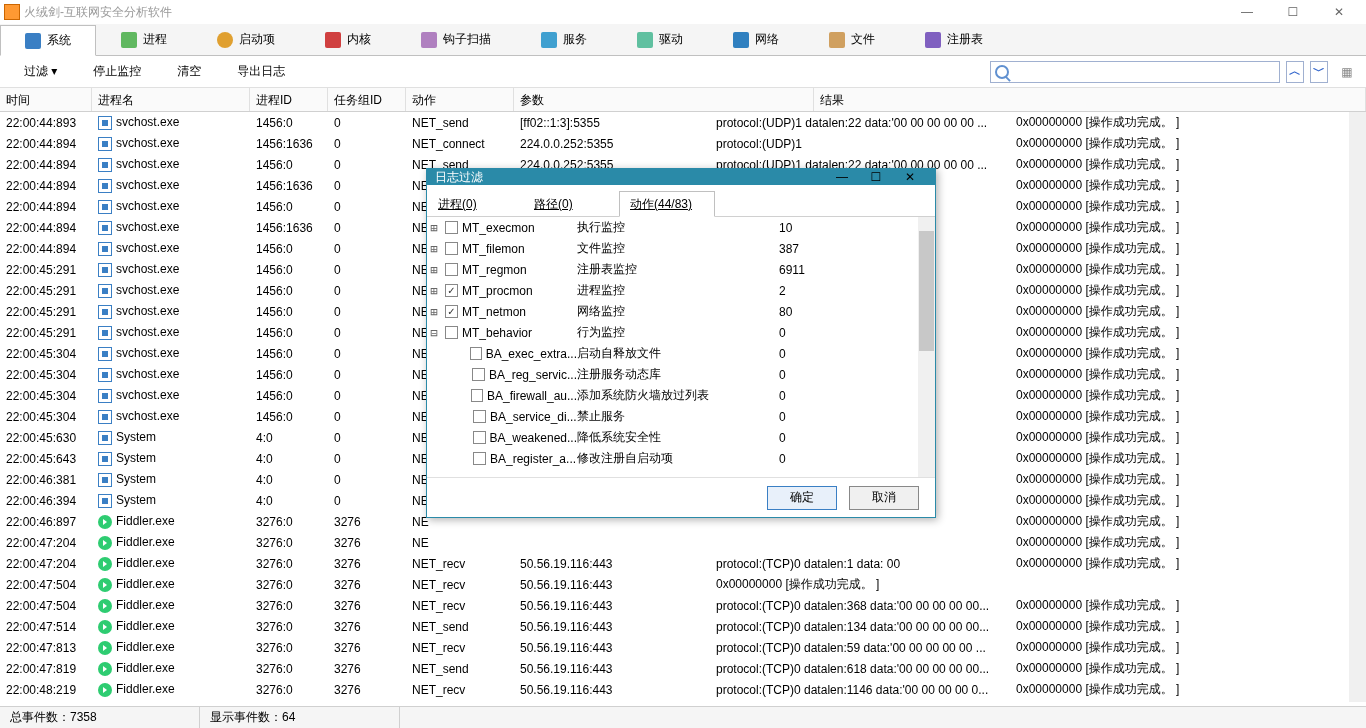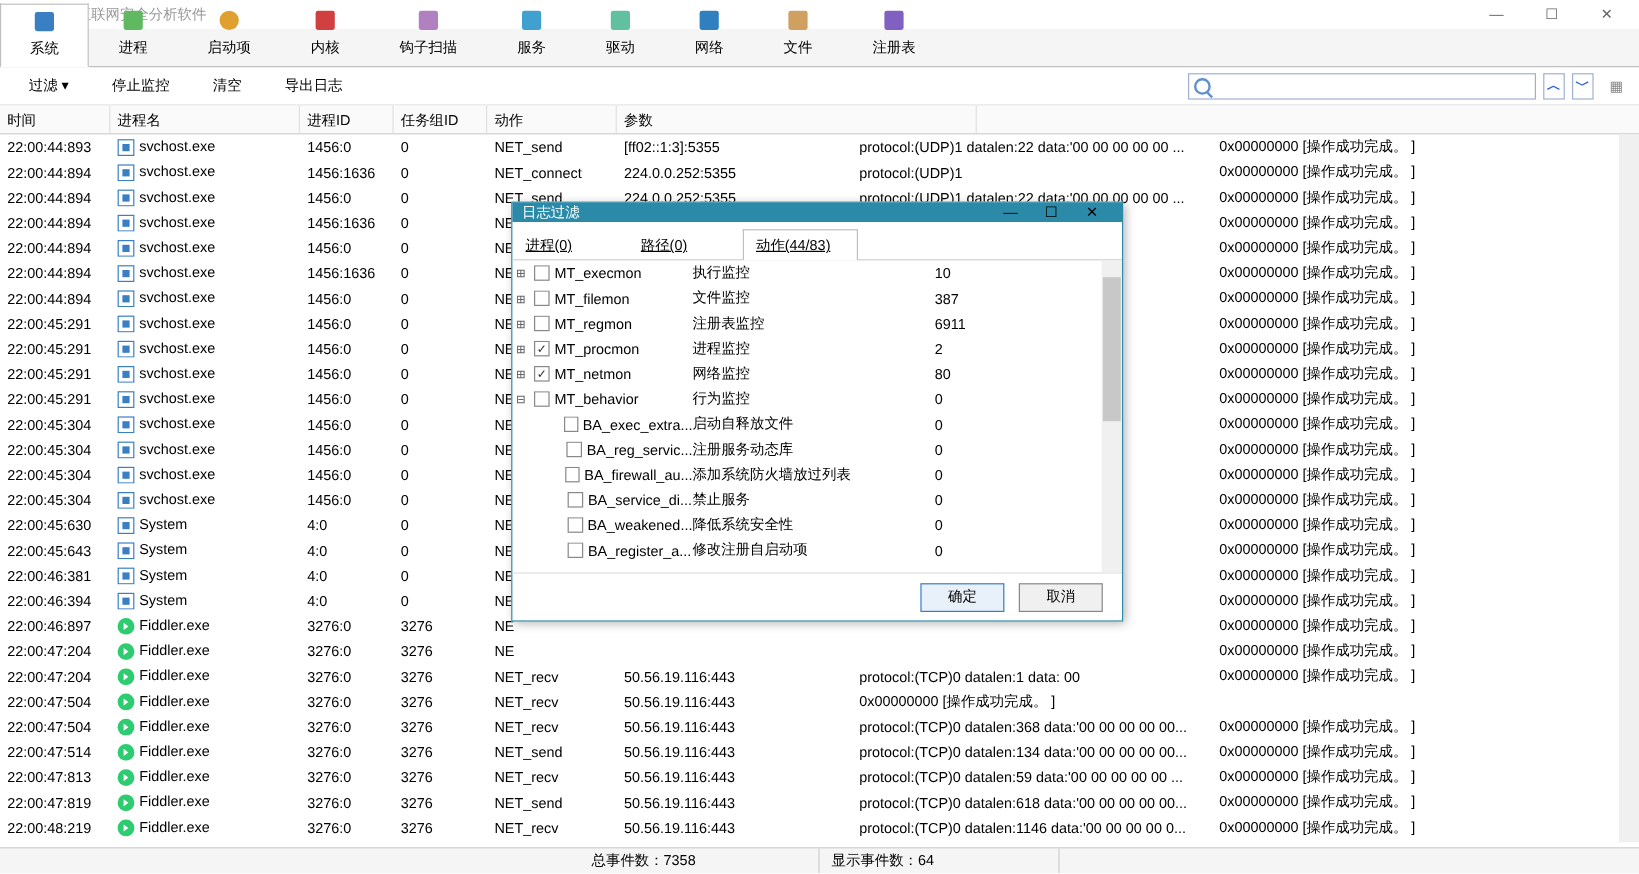--- a/index.html
+++ b/index.html
@@ -2,21 +2,21 @@
 <html><head>
 <meta charset="utf-8">
 <style>
 * { margin:0; padding:0; box-sizing:border-box; font-family:"Microsoft YaHei","Segoe UI",sans-serif; font-size:12px; }
 body { background:#fff; width:1366px; height:728px; overflow:hidden; position:relative; }
 .titlebar { height:24px; display:flex; align-items:center; padding:0 4px; color:#999; background:#fff; }
 .titlebar .app-icon { width:16px; height:16px; background:#ff9933; border:1px solid #cc6600; margin-right:4px; display:inline-block; }
 .titlebar .spacer { flex:1; }
 .titlebar .win-btn { width:46px; height:24px; display:flex; align-items:center; justify-content:center; color:#666; }
 .tabs { height:32px; display:flex; align-items:flex-end; border-bottom:1px solid #c0c0c0; background:#f5f5f5; }
-.tab { padding:6px 24px; display:flex; align-items:center; gap:6px; border:1px solid transparent; position:relative;flex-direction:column; }
+.tab { padding:6px 24px; display:flex; align-items:center; gap:6px; border:1px solid transparent; position:relative; }
 .tab.active { background:#fff; border:1px solid #c0c0c0; border-bottom:1px solid #fff; margin-bottom:-1px; }
 .tab .icon { width:16px; height:16px; display:inline-block; }
 .icon-system{background:#3a7fc4;border-radius:2px;}
 .icon-process{background:#60b860;border-radius:2px;}
 .icon-startup{background:#e0a030;border-radius:50%;}
 .icon-kernel{background:#d04040;border-radius:2px;}
 .icon-hook{background:#b080c0;border-radius:2px;}
 .icon-service{background:#40a0d0;border-radius:2px;}
 .icon-driver{background:#60c0a0;border-radius:2px;}
 .icon-network{background:#3080c0;border-radius:2px;}
@@ -36,21 +36,21 @@
 .row { height:21px; display:flex; align-items:center; }
 .row .cell { padding:0 6px; overflow:hidden; white-space:nowrap; text-overflow:ellipsis; }
 .proc-icon { width:14px; height:14px; display:inline-block; vertical-align:middle; margin-right:4px; }
 .pi-sys { background:#fff; border:1px solid #3a7fc4; position:relative; }
 .pi-sys::after{content:"";position:absolute;width:6px;height:6px;background:#3a7fc4;top:3px;left:3px;}
 .pi-fid { background:#2ecc71; border-radius:50%; position:relative; }
 .pi-fid::after{content:"";position:absolute;border-left:4px solid #fff;border-top:3px solid transparent;border-bottom:3px solid transparent;top:4px;left:5px;}
 .c-time{width:92px;} .c-proc{width:158px;} .c-pid{width:78px;} .c-task{width:78px;}
 .c-action{width:108px;} .c-path{width:196px;} .c-param{width:300px;} .c-result{flex:1;}
 .vscroll{position:absolute;right:0;top:0;width:17px;height:100%;background:#f0f0f0;}
-.statusbar { position:absolute; bottom:0; left:0; right:0; height:22px; display:flex; align-items:center; background:#f5f5f5; border-top:1px solid #d0d0d0;justify-content:center; }
+.statusbar { position:absolute; bottom:0; left:0; right:0; height:22px; display:flex; align-items:center; background:#f5f5f5; border-top:1px solid #d0d0d0; }
 .statusbar .scell { padding:0 10px; border-right:1px solid #d0d0d0; height:100%; display:flex; align-items:center; width:200px; }
 
 .dialog { position:absolute; left:426px; top:168px; width:510px; background:#fff; border:1px solid #2a8aa8; box-shadow:2px 2px 8px rgba(0,0,0,0.3); z-index:100; }
 .dialog .dtitle { height:16px; background:#2a8aa8; color:#fff; display:flex; align-items:center; padding:0 8px; }
 .dialog .dtitle .dspacer{flex:1;}
 .dialog .dtitle .dbtn{width:34px;height:22px;display:flex;align-items:center;justify-content:center;color:#000;}
 .dialog .dtabs{height:26px;display:flex;border-bottom:1px solid #d0d0d0;margin-top:6px;}
 .dialog .dtab{width:96px;padding:4px 10px;border:1px solid transparent;text-decoration:underline;}
 .dialog .dtab.active{border:1px solid #c0c0c0;border-bottom:1px solid #fff;background:#fff;margin-bottom:-1px;}
 .dialog .dheaders{height:22px;display:flex;background:#fafafa;border-bottom:1px solid #e0e0e0;}
@@ -137,20 +137,21 @@
   <div class="grid-btn">▦</div>
 </div>
 
 <div class="headers">
   <div class="hcell c-time">时间</div>
   <div class="hcell c-proc">进程名</div>
   <div class="hcell c-pid">进程ID</div>
   <div class="hcell c-task">任务组ID</div>
   <div class="hcell c-action">动作</div>
   <div class="hcell c-param">参数</div>
+  <div class="hcell c-result">结果</div>
 </div>
 
 <div class="rows" id="rows">
   <div class="row">
       <div class="cell c-time">22:00:44:893</div>
       <div class="cell c-proc"><span class="proc-icon pi-sys"></span>svchost.exe</div>
       <div class="cell c-pid">1456:0</div>
       <div class="cell c-task">0</div>
       <div class="cell c-action">NET_send</div>
       <div class="cell c-path">[ff02::1:3]:5355</div>

